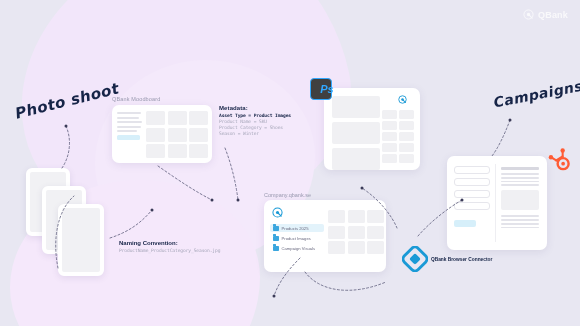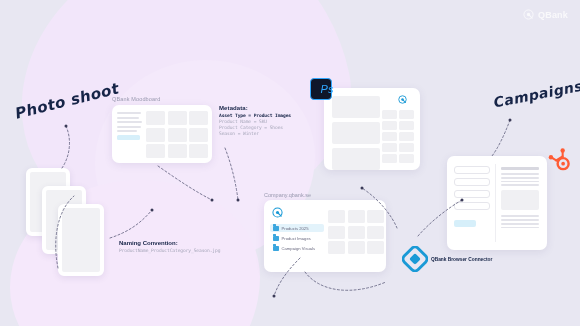--- a/index.html
+++ b/index.html
@@ -131,22 +131,22 @@
   
   #naming-block { position: absolute; left: 119px; top: 240px; }
   #naming-title { font-size: 6px; font-weight: 700; color: #162447; margin-bottom: 1.5px; }
   #naming-value { font-family: "DejaVu Sans Mono", monospace; font-size: 4.6px; color: #a7a7ba; letter-spacing: -.1px; }
 
   
   #ps-card { left: 324px; top: 88px; width: 96px; height: 82px; overflow: hidden; }
   #ps-icon {
     position: absolute; left: 310px; top: 78px;
     width: 22px; height: 22px;
-    background: #0f172a; border: 1.5px solid #31a8ff; border-radius: 4px;
-    color: #31a8ff; font-size: 11px; font-weight: 400; font-style: italic;
+    background: #404040; border: 1.5px solid #31a8ff; border-radius: 4px;
+    color: #31a8ff; font-size: 11px; font-weight: 700; font-style: italic;
     display: flex; align-items: center; justify-content: center;
     z-index: 6;
     padding-left: 12px;
   }
   #ps-main { position: absolute; left: 8px; top: 8px; width: 48px; }
   .ps-block { background: #f0f0f3; border-radius: 2px; margin-bottom: 4px; }
   #ps-side { position: absolute; right: 6px; top: 22px; width: 32px;
              display: grid; grid-template-columns: repeat(2, 15px); gap: 2px; }
   .ps-tile { height: 9px; background: #f0f0f3; border-radius: 1.5px; }
   #ps-logo { position: absolute; right: 13px; top: 7px; }

